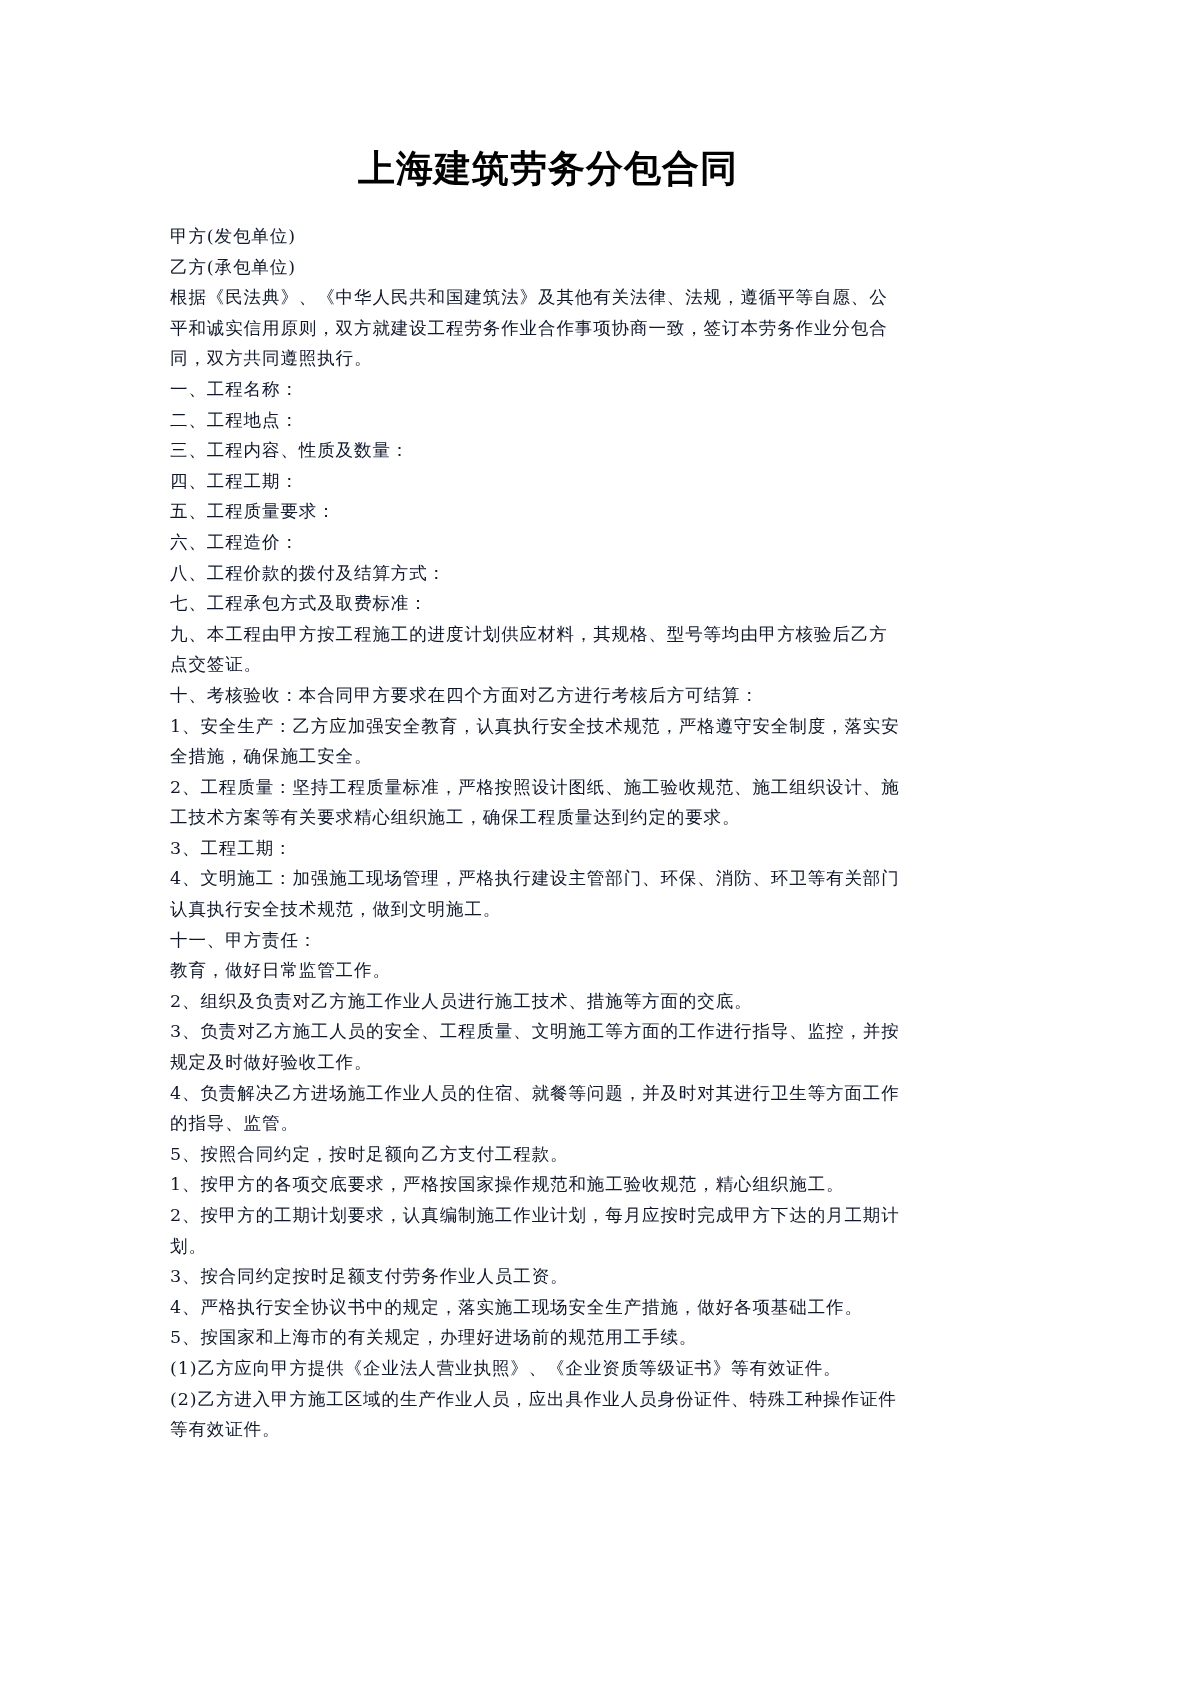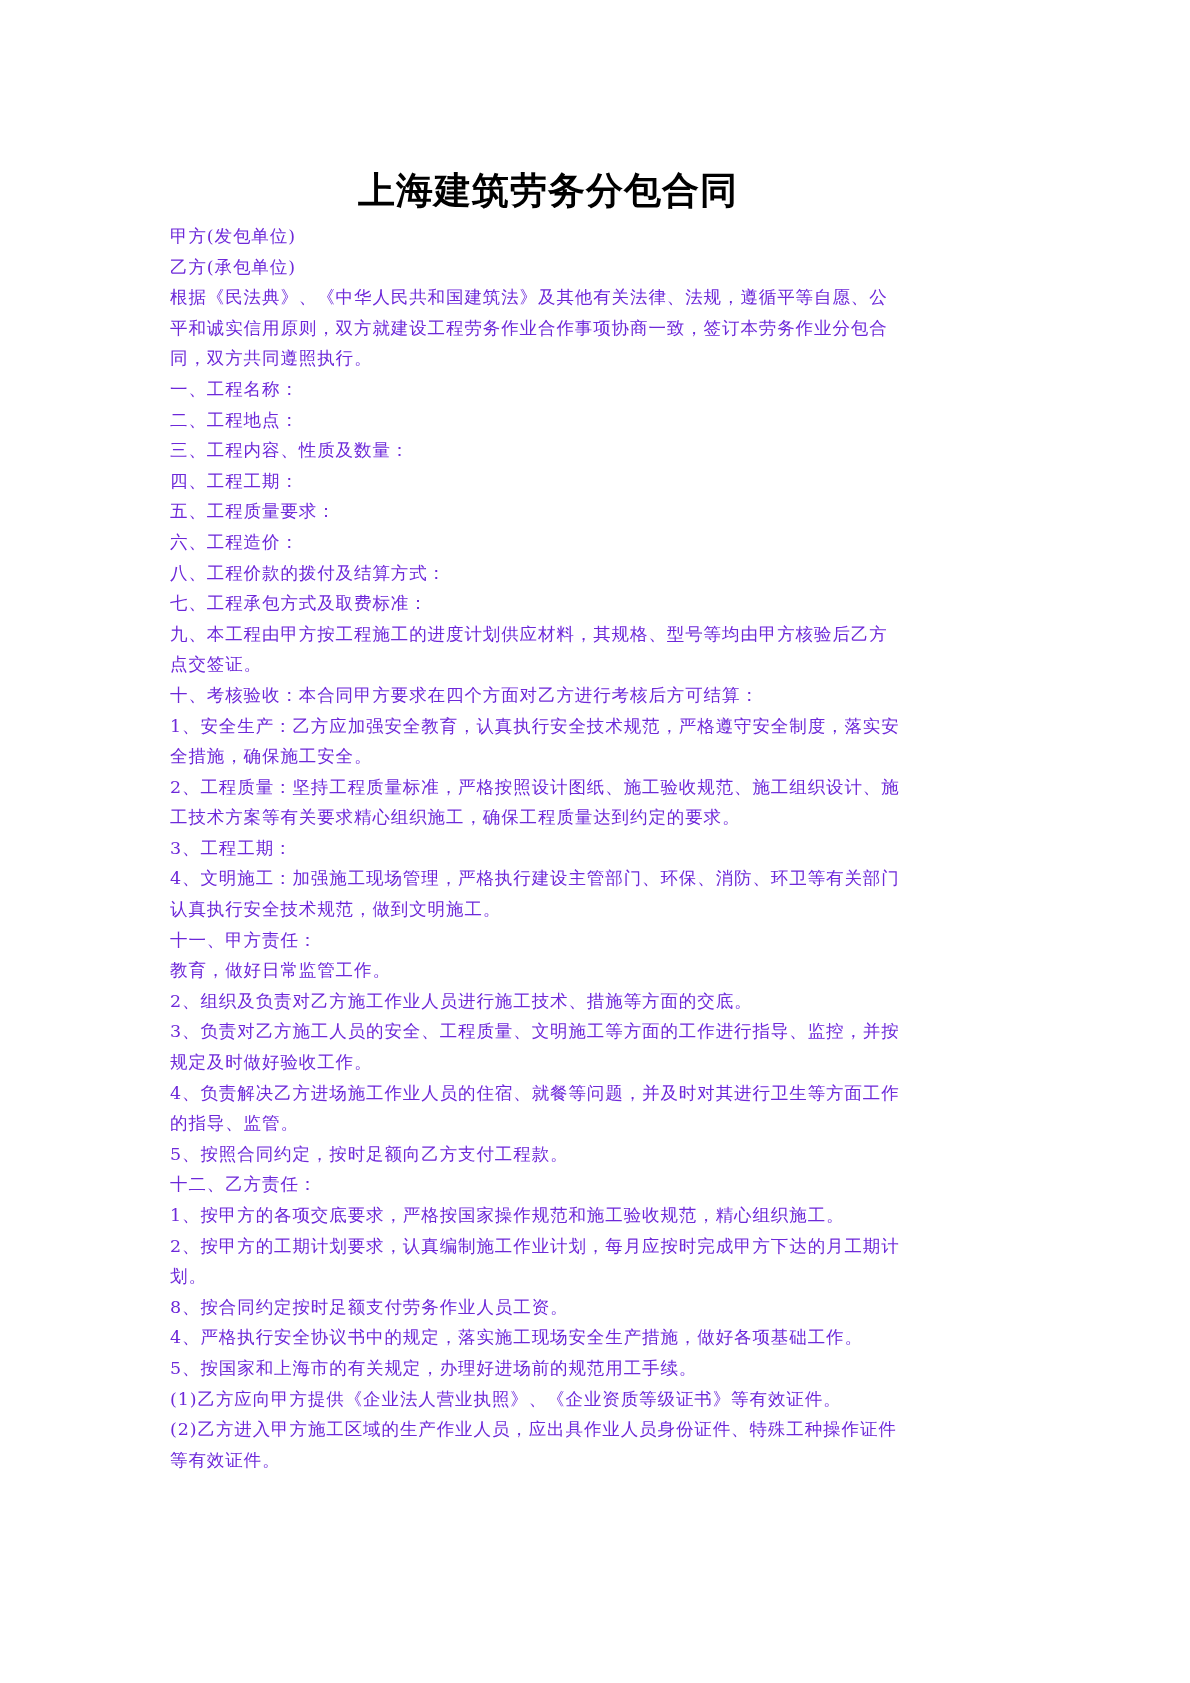--- a/index.html
+++ b/index.html
@@ -19,21 +19,21 @@
       position: absolute;
       left: 0;
       top: 0;
       width: 1190px;
       height: 1683px;
       background: #ffffff;
     }
     .title {
       position: absolute;
       left: 0;
-      top: 166px;
+      top: 144px;
       width: 1096px;
       text-align: center;
       font-family: "DejaVu Sans", "Liberation Sans", sans-serif;
       font-weight: bold;
       font-size: 37px;
       line-height: 50px;
       letter-spacing: 1px;
       color: #000000;
     }
     .body {
@@ -41,21 +41,21 @@
       left: 170px;
       top: 221px;
       width: 852px;
     }
     .line {
       font-size: 17.5px;
       line-height: 30.6px;
       height: 30.6px;
       white-space: nowrap;
       letter-spacing: 0.9px;
-      color: #6d28d9;
+      color: #0f172a;
     }
   </style>
 </head>
 <body>
 
 <div class="page">
   <div class="title">上海建筑劳务分包合同</div>
 
   <div class="body">
     <div class="line">甲方(发包单位)</div>
@@ -82,24 +82,23 @@
     <div class="line">4、文明施工：加强施工现场管理，严格执行建设主管部门、环保、消防、环卫等有关部门</div>
     <div class="line">认真执行安全技术规范，做到文明施工。</div>
     <div class="line">十一、甲方责任：</div>
     <div class="line">教育，做好日常监管工作。</div>
     <div class="line">2、组织及负责对乙方施工作业人员进行施工技术、措施等方面的交底。</div>
     <div class="line">3、负责对乙方施工人员的安全、工程质量、文明施工等方面的工作进行指导、监控，并按</div>
     <div class="line">规定及时做好验收工作。</div>
     <div class="line">4、负责解决乙方进场施工作业人员的住宿、就餐等问题，并及时对其进行卫生等方面工作</div>
     <div class="line">的指导、监管。</div>
     <div class="line">5、按照合同约定，按时足额向乙方支付工程款。</div>
-    <div class="line">十二、乙方责任：</div>
     <div class="line">1、按甲方的各项交底要求，严格按国家操作规范和施工验收规范，精心组织施工。</div>
     <div class="line">2、按甲方的工期计划要求，认真编制施工作业计划，每月应按时完成甲方下达的月工期计</div>
     <div class="line">划。</div>
-    <div class="line">8、按合同约定按时足额支付劳务作业人员工资。</div>
+    <div class="line">3、按合同约定按时足额支付劳务作业人员工资。</div>
     <div class="line">4、严格执行安全协议书中的规定，落实施工现场安全生产措施，做好各项基础工作。</div>
     <div class="line">5、按国家和上海市的有关规定，办理好进场前的规范用工手续。</div>
     <div class="line">(1)乙方应向甲方提供《企业法人营业执照》、《企业资质等级证书》等有效证件。</div>
     <div class="line">(2)乙方进入甲方施工区域的生产作业人员，应出具作业人员身份证件、特殊工种操作证件</div>
     <div class="line">等有效证件。</div>
   </div>
 </div>
 
 </body></html>

